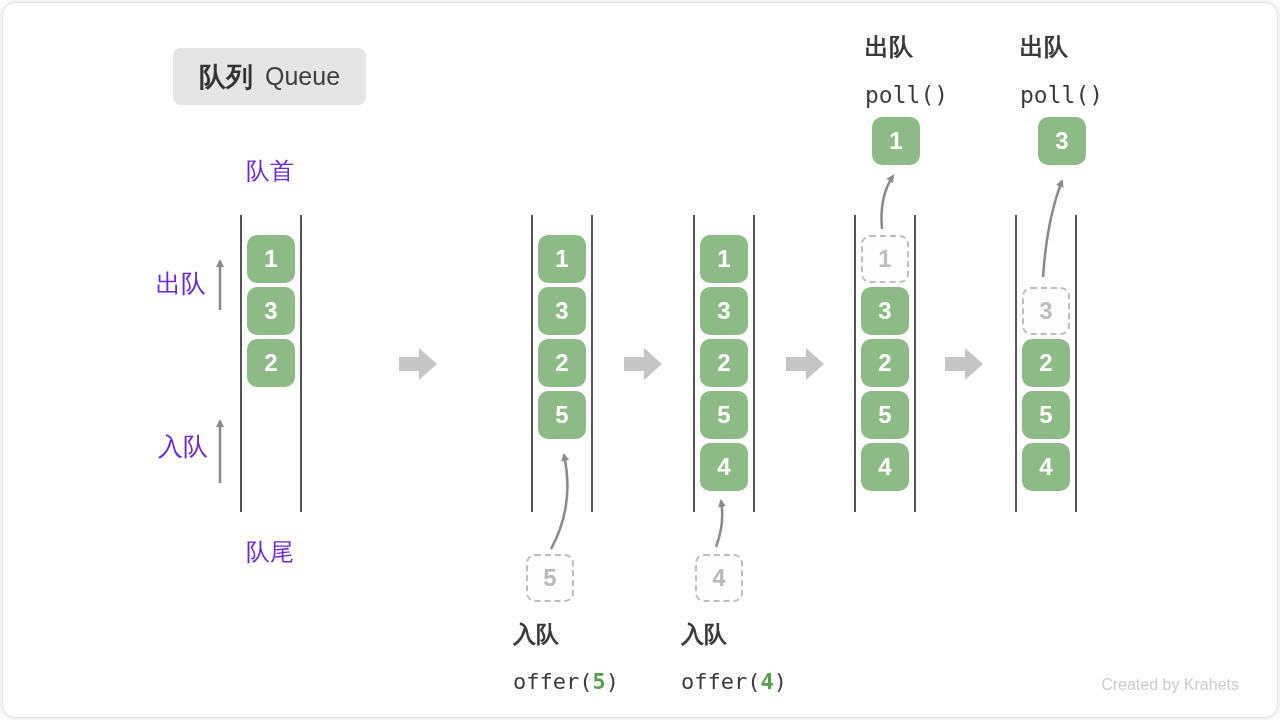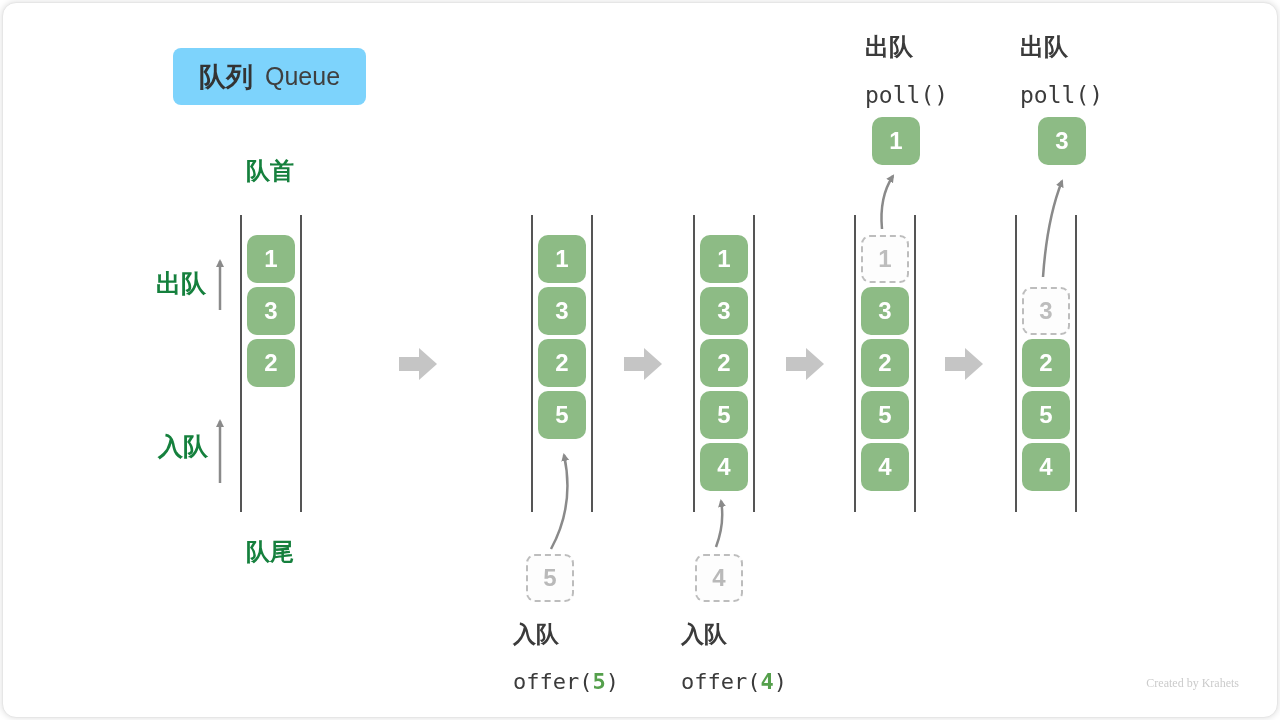--- a/index.html
+++ b/index.html
@@ -9,27 +9,27 @@
   .canvas {
     position: absolute; left: 2px; top: 2px; width: 1276px; height: 716px;
     background: #ffffff; border-radius: 14px;
     border: 1px solid #e6e6e6;
     box-shadow: 0 0 6px rgba(0,0,0,0.14);
     overflow: hidden;
   }
 
   .title-badge {
     position: absolute; left: 170px; top: 45px; width: 193px; height: 57px;
-    background: #7dd3fc; border-radius: 8px;
+    background: #e5e5e5; border-radius: 8px;
     display: flex; align-items: center; justify-content: center; gap: 12px;
   }
   .title-badge .cn { font-size: 27px; font-weight: bold; color: #333333; }
   .title-badge .en { font-family: Liberation Sans, sans-serif; font-size: 25px; color: #3f3f3f; }
 
-  .cjk-label { position: absolute; font-size: 24px; font-weight: bold; color: #15803d; white-space: nowrap; }
+  .cjk-label { position: absolute; font-size: 24px; font-weight: normal; color: #6d28d9; white-space: nowrap; }
 
   .queue-col {
     position: absolute; top: 212px; width: 62px; height: 297px;
     border-left: 2px solid #555555; border-right: 2px solid #555555;
   }
   .col1 { left: 237px; }
   .col2 { left: 528px; }
   .col3 { left: 690px; }
   .col4 { left: 851px; }
   .col5 { left: 1012px; }
@@ -64,22 +64,22 @@
   .op-block { position: absolute; white-space: nowrap; }
   .op-block .op-cn { font-size: 23px; font-weight: 600; color: #3b3b3b; }
   .op-block .op-code {
     margin-top: 19px; font-family: "DejaVu Sans Mono", monospace;
     font-size: 22px; color: #3b3b3b;
   }
   .op-block .op-code .arg { color: #55a04c; font-weight: bold; }
 
   .watermark {
     position: absolute; right: 38px; top: 673px;
-    font-family: Liberation Serif, serif;
-    font-size: 12px; color: #cbcbcb; white-space: nowrap;
+    font-family: Liberation Sans, sans-serif;
+    font-size: 16px; color: #cbcbcb; white-space: nowrap;
   }
 
   svg.arrows { position: absolute; left: 0; top: 0; pointer-events: none; }
 </style>
 </head>
 <body>
 
 <div class="canvas">
 
   <div class="title-badge">

